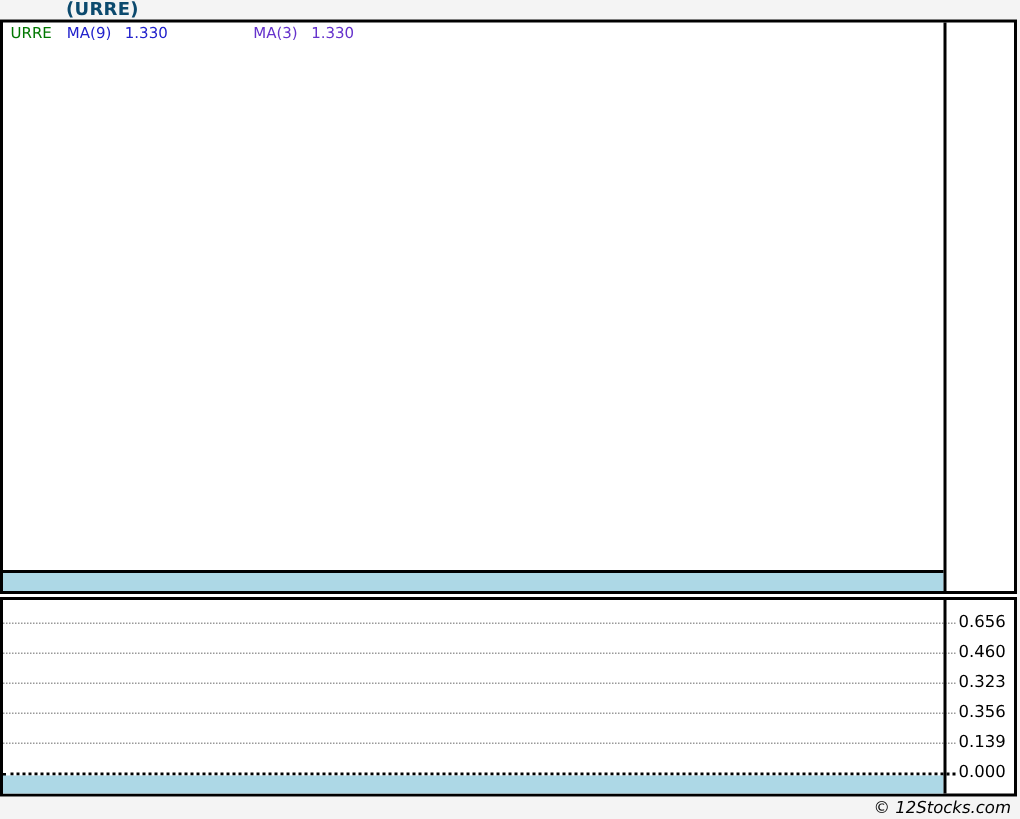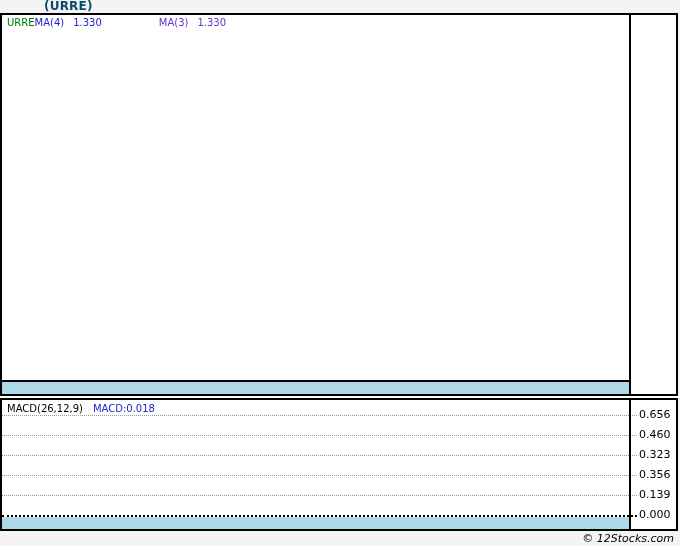--- a/index.html
+++ b/index.html
@@ -26,21 +26,21 @@
   .price-panel{top:13px;height:379px;}
   .macd-panel{top:398px;height:129px;}
   .divider{
     position:absolute;top:0;bottom:0;left:627px;width:0;
     border-left:2px solid #000;
   }
   .legend{
     position:absolute;top:1px;left:5px;
     font-size:10px;line-height:13px;white-space:nowrap;
   }
-  .legend .sym{color:#007700;}
+  .legend .sym{color:#007700;margin-right:10px;}
   .legend .ma9{color:#2222cc;margin-right:9px;}
   .legend .ma9v{color:#2222cc;margin-right:10px;}
   .legend .ma3{color:#6633cc;margin-right:9px;padding-left:47px;}
   .legend .ma3v{color:#6633cc;}
   .macd-legend{
     position:absolute;top:2px;left:5px;
     font-size:10px;line-height:13px;white-space:nowrap;
   }
   .macd-legend .lbl{color:#000;margin-right:10px;}
   .macd-legend .val{color:#2222cc;}
@@ -70,38 +70,35 @@
 </style>
 </head>
 <body>
 
 <div class="page-title">(URRE)</div>
 
 <div class="chart-bg"></div>
 
 <div class="panel price-panel">
   <div class="legend">
-    <span class="sym">URRE</span><span class="ma9">MA(4)</span><span class="ma9v">1.330</span><span class="ma3">MA(3)</span><span class="ma3v">1.330</span>
+    <span class="sym">URRE</span><span class="ma9">MA(9)</span><span class="ma9v">1.330</span><span class="ma3">MA(3)</span><span class="ma3v">1.330</span>
   </div>
   <div class="band"></div>
   <div class="divider"></div>
 </div>
 
 <div class="panel macd-panel">
   <div class="gridline g1"></div>
   <div class="gridline g2"></div>
   <div class="gridline g3"></div>
   <div class="gridline g4"></div>
   <div class="gridline g5"></div>
   <div class="zero-line"></div>
   <div class="band"></div>
 
-  <div class="macd-legend">
-    <span class="lbl">MACD(26,12,9)</span><span class="val">MACD:0.018</span>
-  </div>
 
   <div class="divider"></div>
 
   <div class="ytick t1">0.656</div>
   <div class="ytick t2">0.460</div>
   <div class="ytick t3">0.323</div>
   <div class="ytick t4">0.356</div>
   <div class="ytick t5">0.139</div>
   <div class="ytick t6">0.000</div>
 </div>

